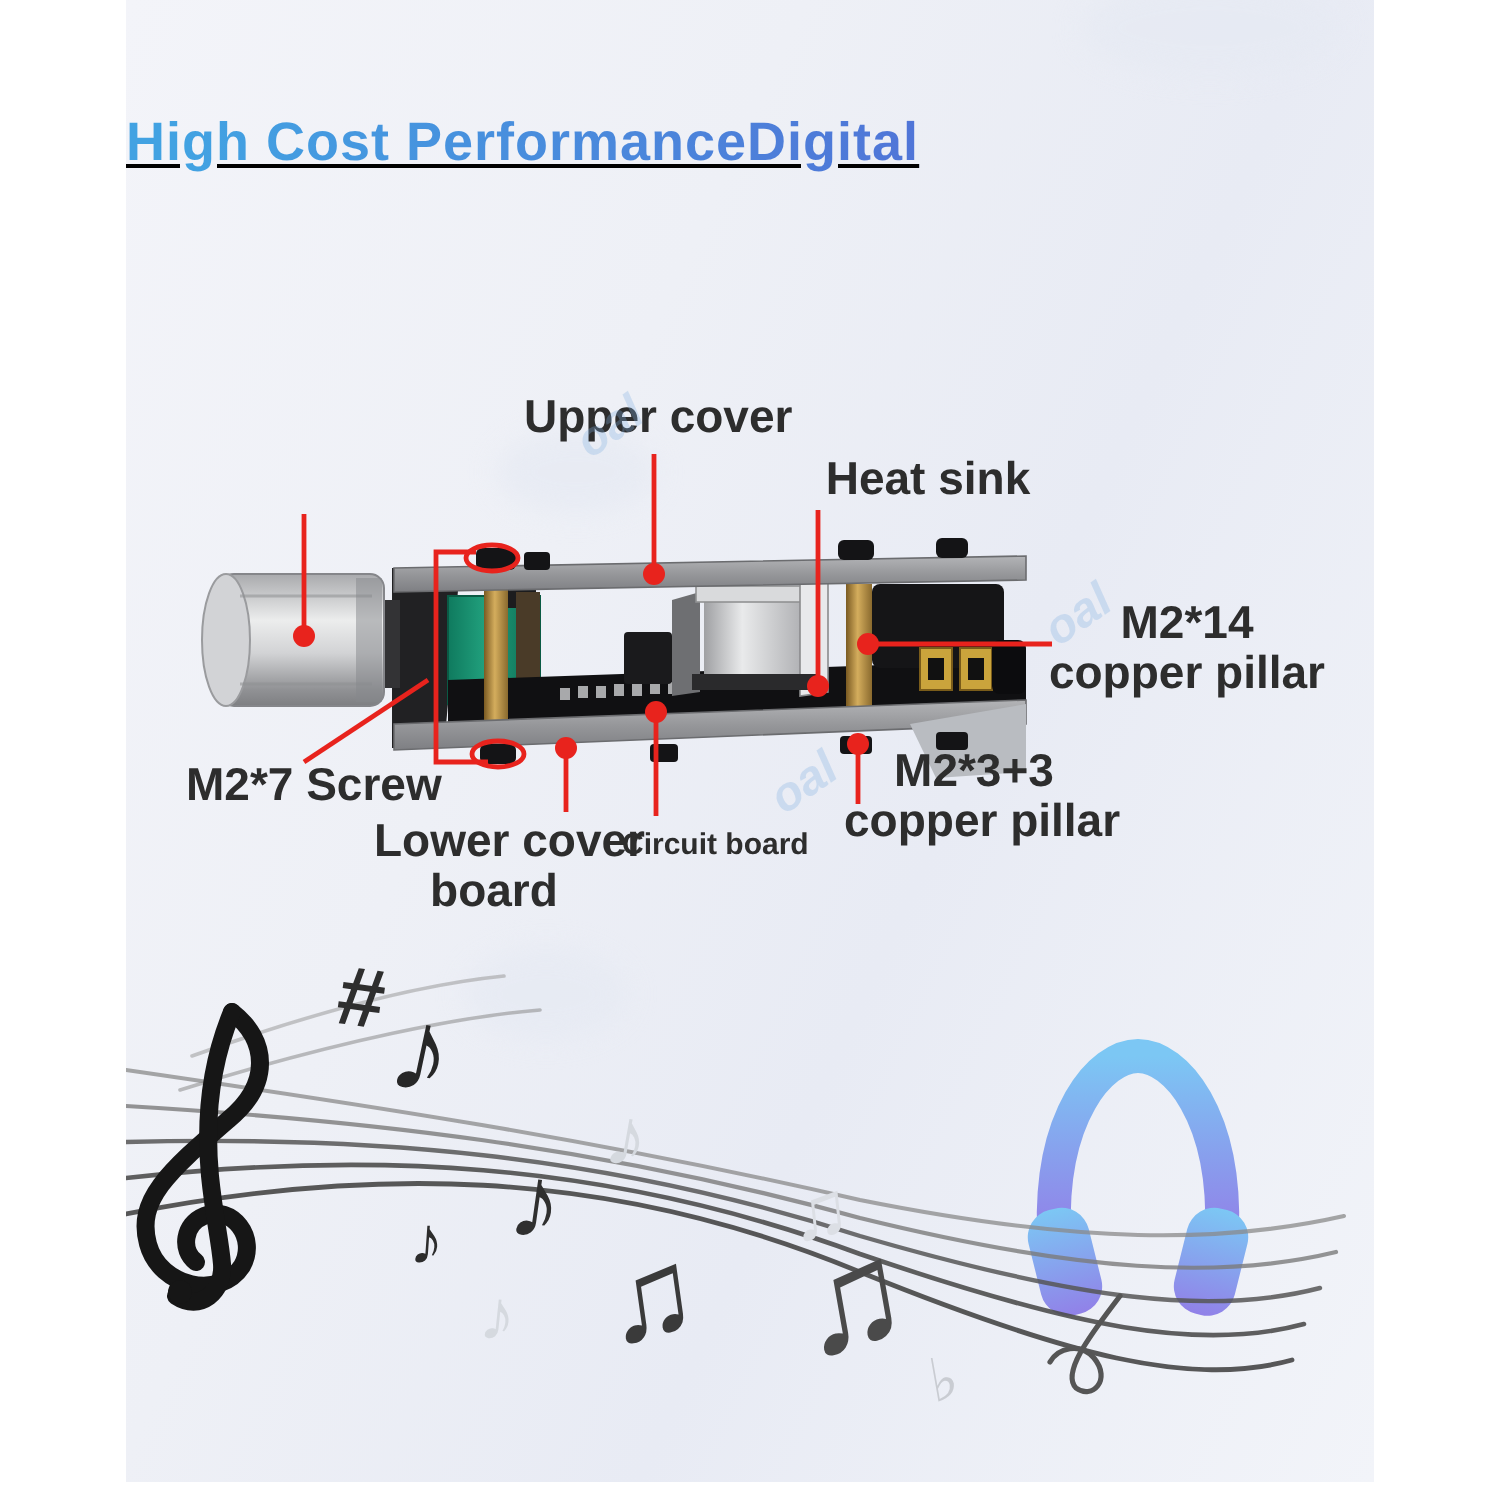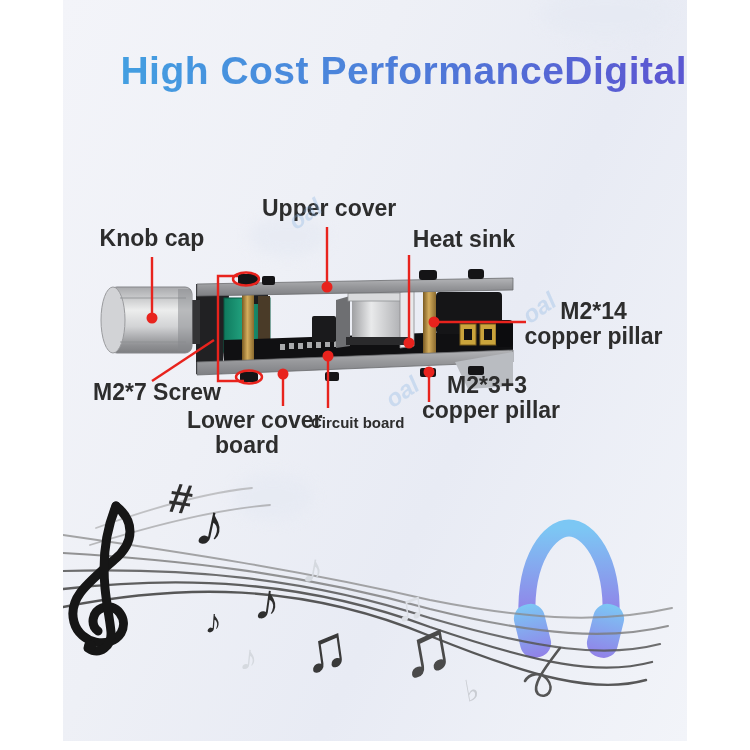--- a/index.html
+++ b/index.html
@@ -5,22 +5,22 @@
   html,body{margin:0;padding:0;}
   body{
     width:750px;height:750px;background:#ffffff;position:relative;overflow:hidden;
     font-family:"Liberation Sans", sans-serif;
   }
   .content{
     position:absolute;left:63px;top:0;width:624px;height:741px;overflow:hidden;
     background:linear-gradient(115deg,#f3f4f9 0%,#eef0f6 35%,#e8ebf4 62%,#f2f4f9 100%);
   }
   .cloud{position:absolute;background:#e6eaf3;border-radius:50%;filter:blur(7px);opacity:.75;}
-  .title{position:absolute;left:0;top:50px;width:624px;text-align:right;
-    font-size:39px;font-weight:700;line-height:42px;letter-spacing:.5px;}
+  .title{position:absolute;left:0;top:50px;width:624px;text-align:left;
+    font-size:27px;font-weight:700;line-height:42px;letter-spacing:.5px;text-decoration:underline;}
   .title .t1{display:block;background:linear-gradient(90deg,#42a2e2 5%,#4f78d8 60%,#5b58d2 95%);
     -webkit-background-clip:text;background-clip:text;color:transparent;}
   .title .t2{display:block;background:linear-gradient(90deg,#5257cd 10%,#6f5cd9 90%);
     -webkit-background-clip:text;background-clip:text;color:transparent;}
   .callout{position:absolute;color:#2d2d2d;font-size:23px;font-weight:700;line-height:25px;white-space:nowrap;}
   .callout.center{text-align:center;}
   .callout.small{font-size:15px;font-weight:700;}
   .note{position:absolute;color:#2f2f2f;line-height:1;}
   .wm{position:absolute;color:rgba(130,175,225,.30);font-size:24px;font-weight:700;font-style:italic;
       transform:rotate(-35deg);}
@@ -144,21 +144,20 @@
       <circle cx="152" cy="318" r="5.5"></circle>
         <circle cx="327" cy="287" r="5.5"></circle>
       <circle cx="409" cy="343" r="5.5"></circle>
         <circle cx="434" cy="322" r="5.5"></circle>
       <circle cx="283" cy="374" r="5.5"></circle>
         <circle cx="328" cy="356" r="5.5"></circle>
       <circle cx="429" cy="372" r="5.5"></circle>
     </g>
   </svg>
 
-  <div class="callout center" style="left:29px;top:226px;width:120px;">Knob cap</div>
   <div class="callout center" style="left:199px;top:196px;width:132px;">Upper cover</div>
   <div class="callout center" style="left:341px;top:227px;width:120px;">Heat sink</div>
   <div class="callout center" style="left:458px;top:299px;width:145px;">
     <span>M2*14</span><br>
     <span>copper pillar</span>
   </div>
   <div class="callout" style="left:30px;top:380px;">M2*7 Screw</div>
   <div class="callout center" style="left:124px;top:408px;width:120px;">
     <span>Lower cover</span><br>
     <span>board</span>

